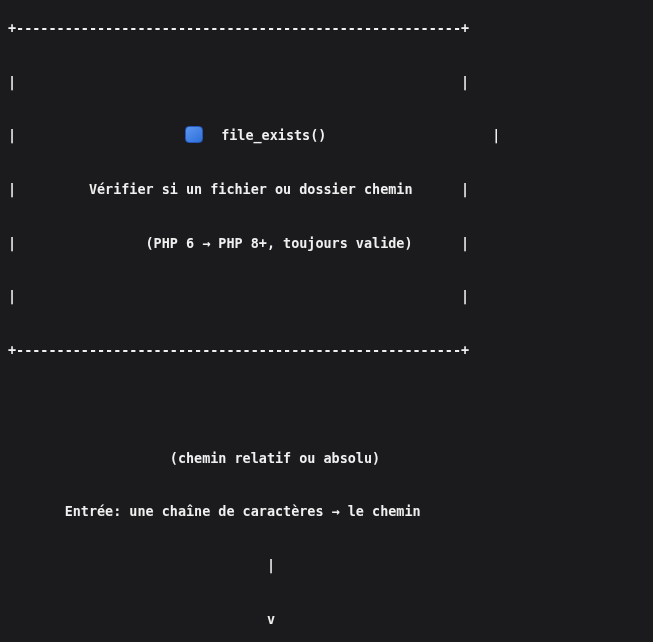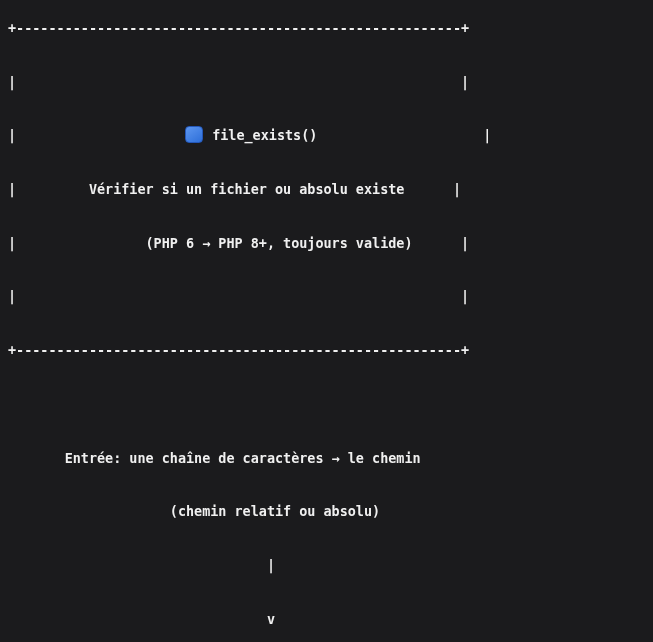--- a/index.html
+++ b/index.html
@@ -30,37 +30,37 @@
     display: inline-block;
     box-sizing: border-box;
     width: 18px;
     height: 17px;
     border-radius: 4px;
     background: linear-gradient(145deg, #5c96f0 0%, #2e6fd9 100%);
     border: 1px solid #2457b8;
     vertical-align: -3px;
     margin-left: 20.9ch;
   }
-  .fn { margin-left: 9px; }
+  .fn { margin-left: 18px; }
   .rp { margin-left: 20.5ch; }
 </style>
 </head>
 <body>
 
 <div class="terminal">
   <pre class="art" style="margin:0">    <div class="ln">+-------------------------------------------------------+</div>
     <div class="ln">|                                                       |</div>
     <div class="ln"><span>|</span><span class="icon"></span><span class="fn">file_exists()</span><span class="rp">|</span></div>
-    <div class="ln">|         Vérifier si un fichier ou absolu existe      |</div>
+    <div class="ln">|         Vérifier si un fichier ou dossier chemin      |</div>
     <div class="ln">|                (PHP 6 → PHP 8+, toujours valide)      |</div>
     <div class="ln">|                                                       |</div>
     <div class="ln">+-------------------------------------------------------+</div>
     <div class="ln"></div>
+    <div class="ln">                    (chemin relatif ou absolu)</div>
     <div class="ln">       Entrée: une chaîne de caractères → le chemin</div>
-    <div class="ln">                    (chemin relatif ou absolu)</div>
     <div class="ln">                                |</div>
     <div class="ln">                                v</div>
     
     
     
     
     
     
     
     

